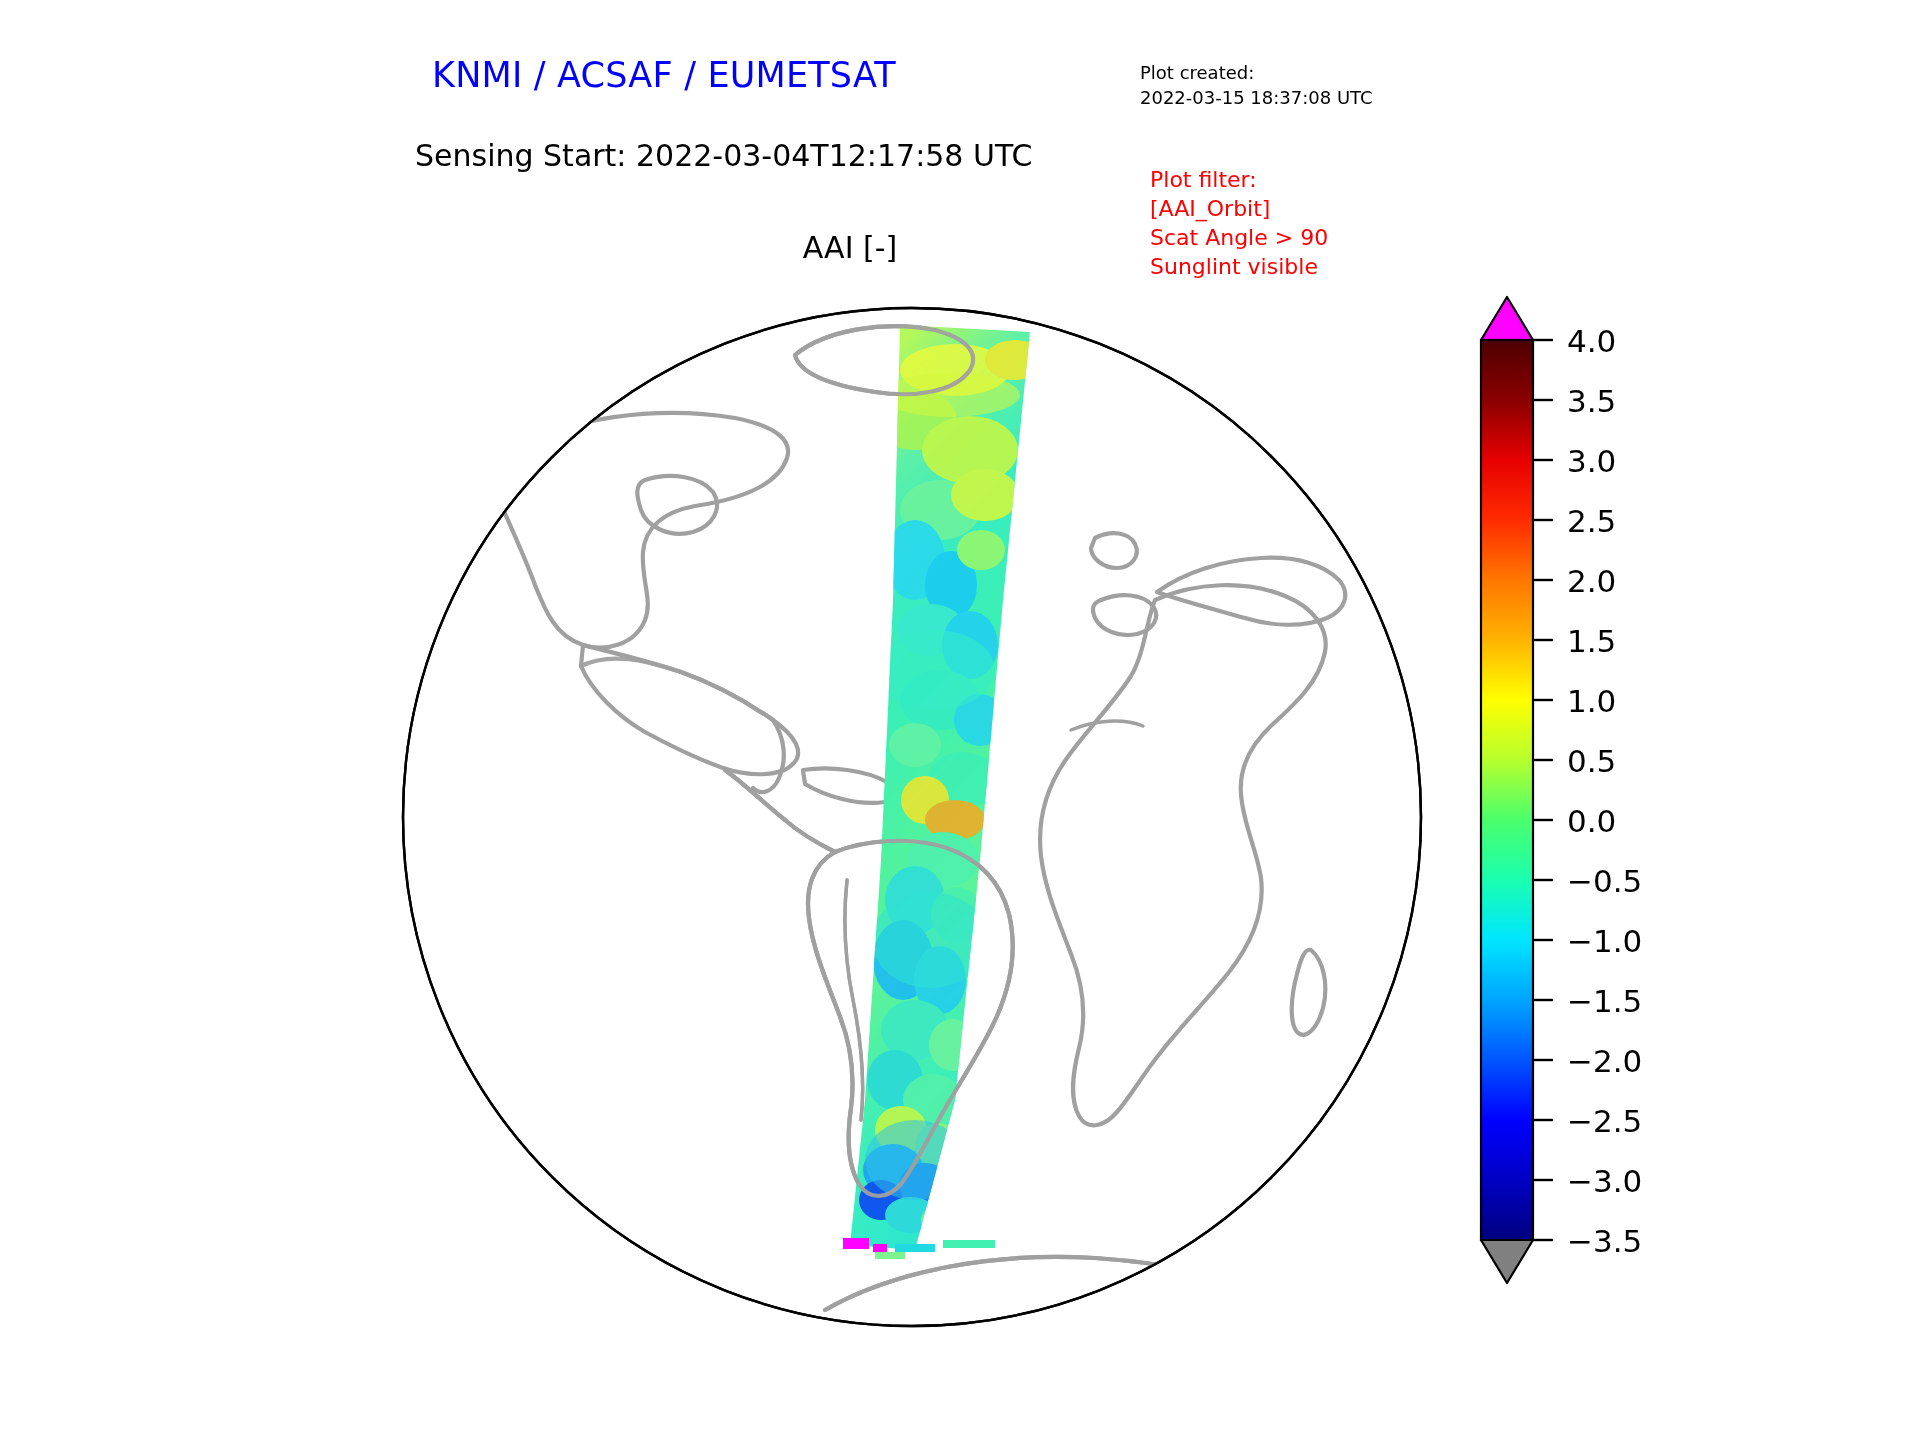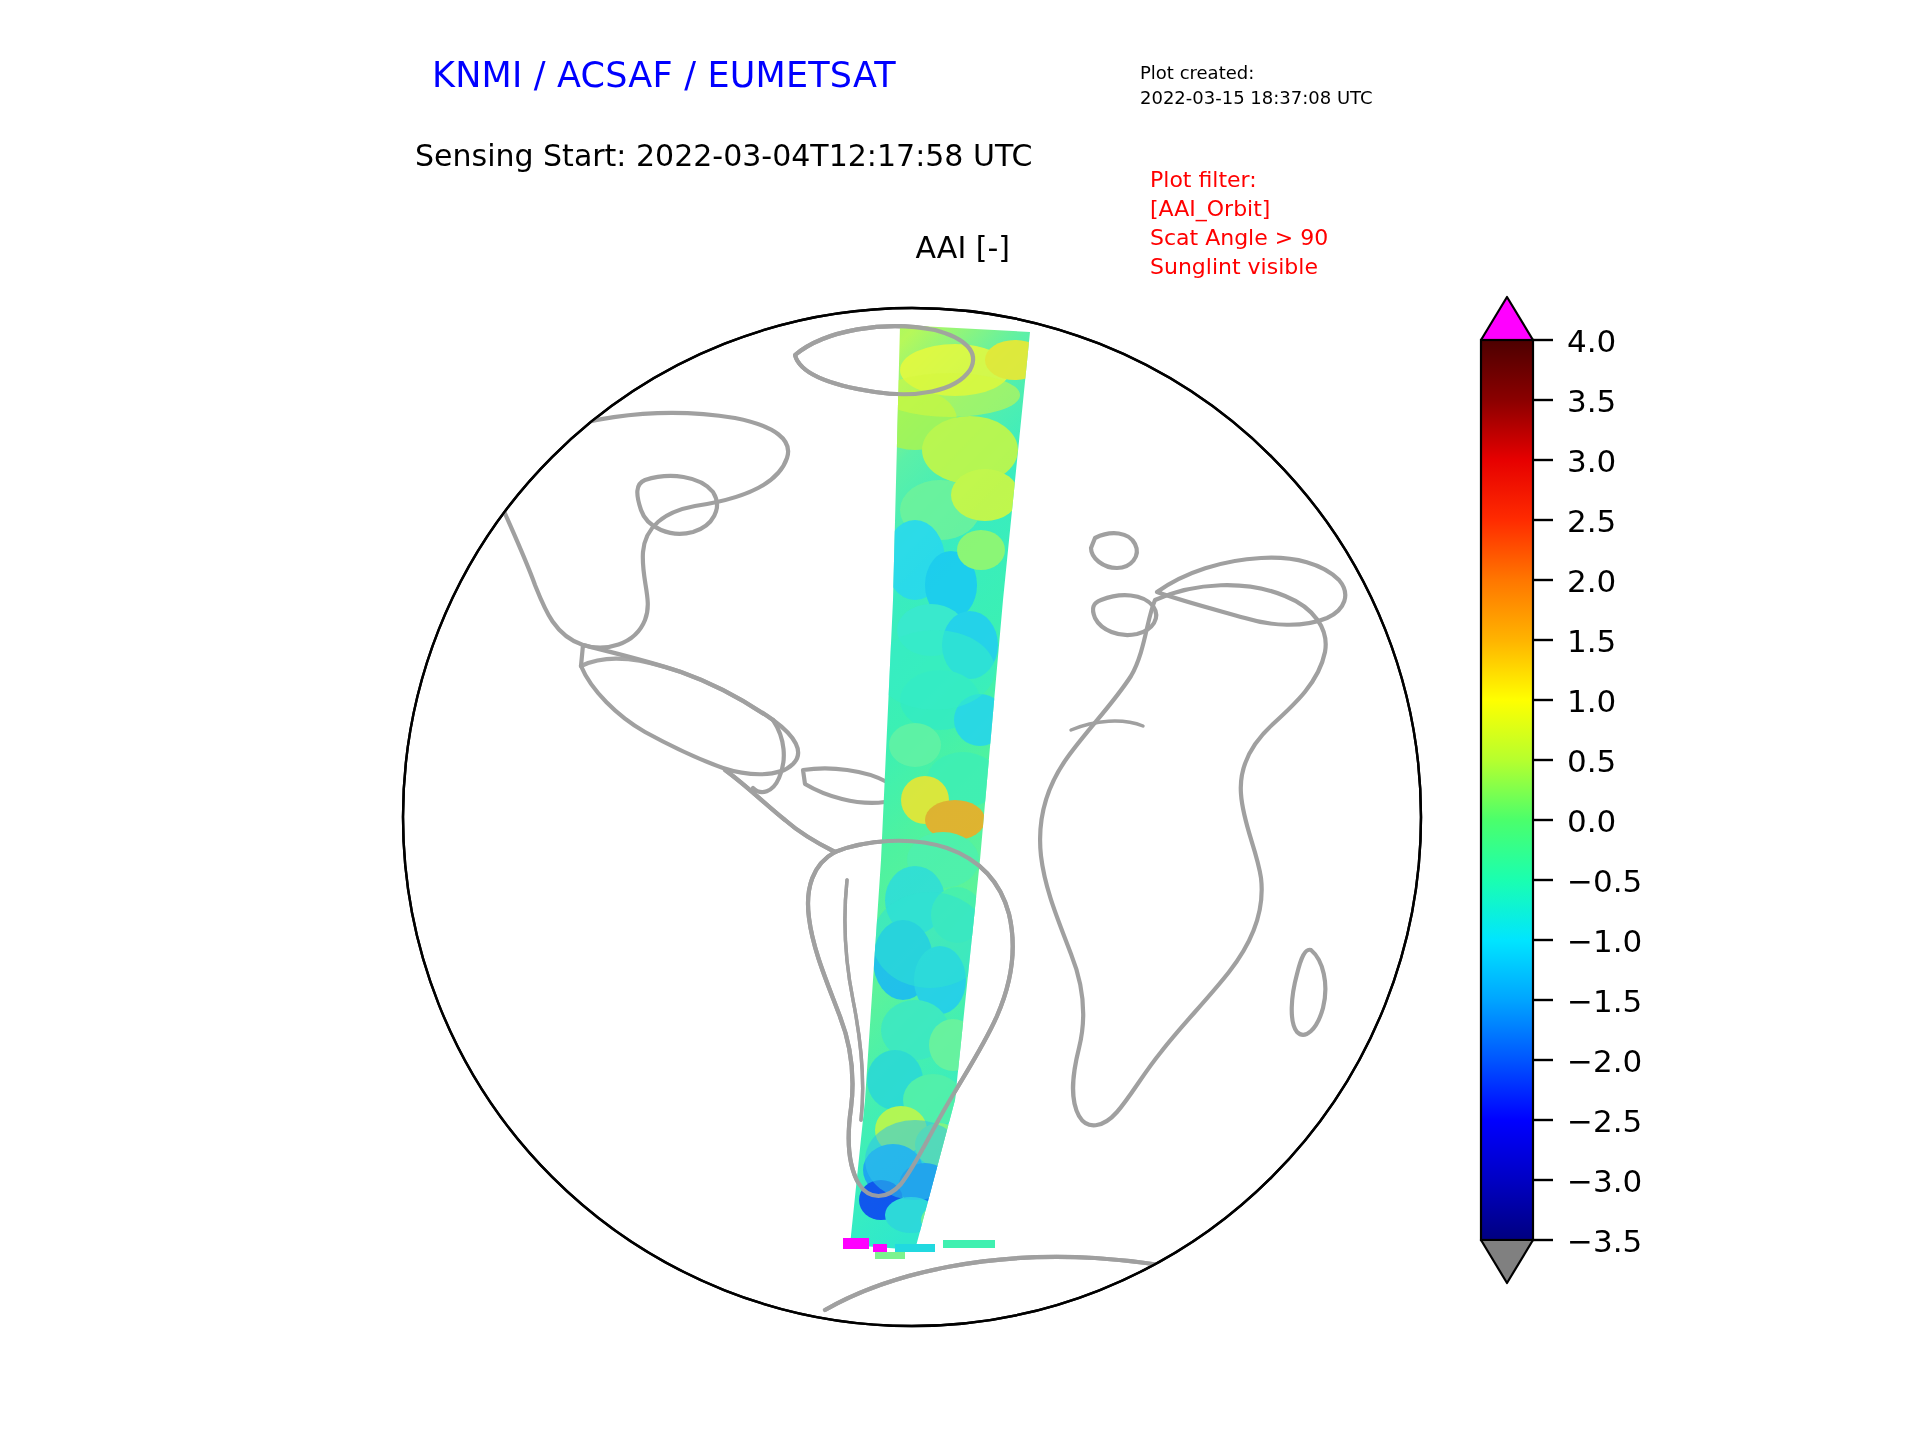--- a/index.html
+++ b/index.html
@@ -8,21 +8,21 @@
 
   .hdr-brand{position:absolute;left:415px;top:55px;font-size:35px;color:#0000ff;
              letter-spacing:.2px;white-space:nowrap;margin-left:17px;}
 
   .created-blk{position:absolute;left:1140px;top:60px;width:320px;text-align:left;
                font-size:18px;line-height:25px;color:#000;}
 
   .title-blk{position:absolute;left:415px;top:135px;font-size:30px;line-height:42px;
              color:#000;white-space:nowrap;}
 
-  .var-title{position:absolute;left:690px;top:230px;width:320px;text-align:right;
+  .var-title{position:absolute;left:690px;top:230px;width:320px;text-align:center;
              font-size:30px;color:#000;}
 
   .filter-blk{position:absolute;left:1150px;top:165px;width:330px;
               font-size:22px;line-height:29px;color:#ff0000;}
 
   .map-wrap{position:absolute;left:395px;top:300px;width:1035px;height:1035px;}
   .map-wrap svg{display:block;width:1035px;height:1035px;}
 
   .cbar-wrap{position:absolute;left:1445px;top:285px;width:420px;height:1020px;}
   .cbar-wrap svg{display:block;width:420px;height:1020px;}

